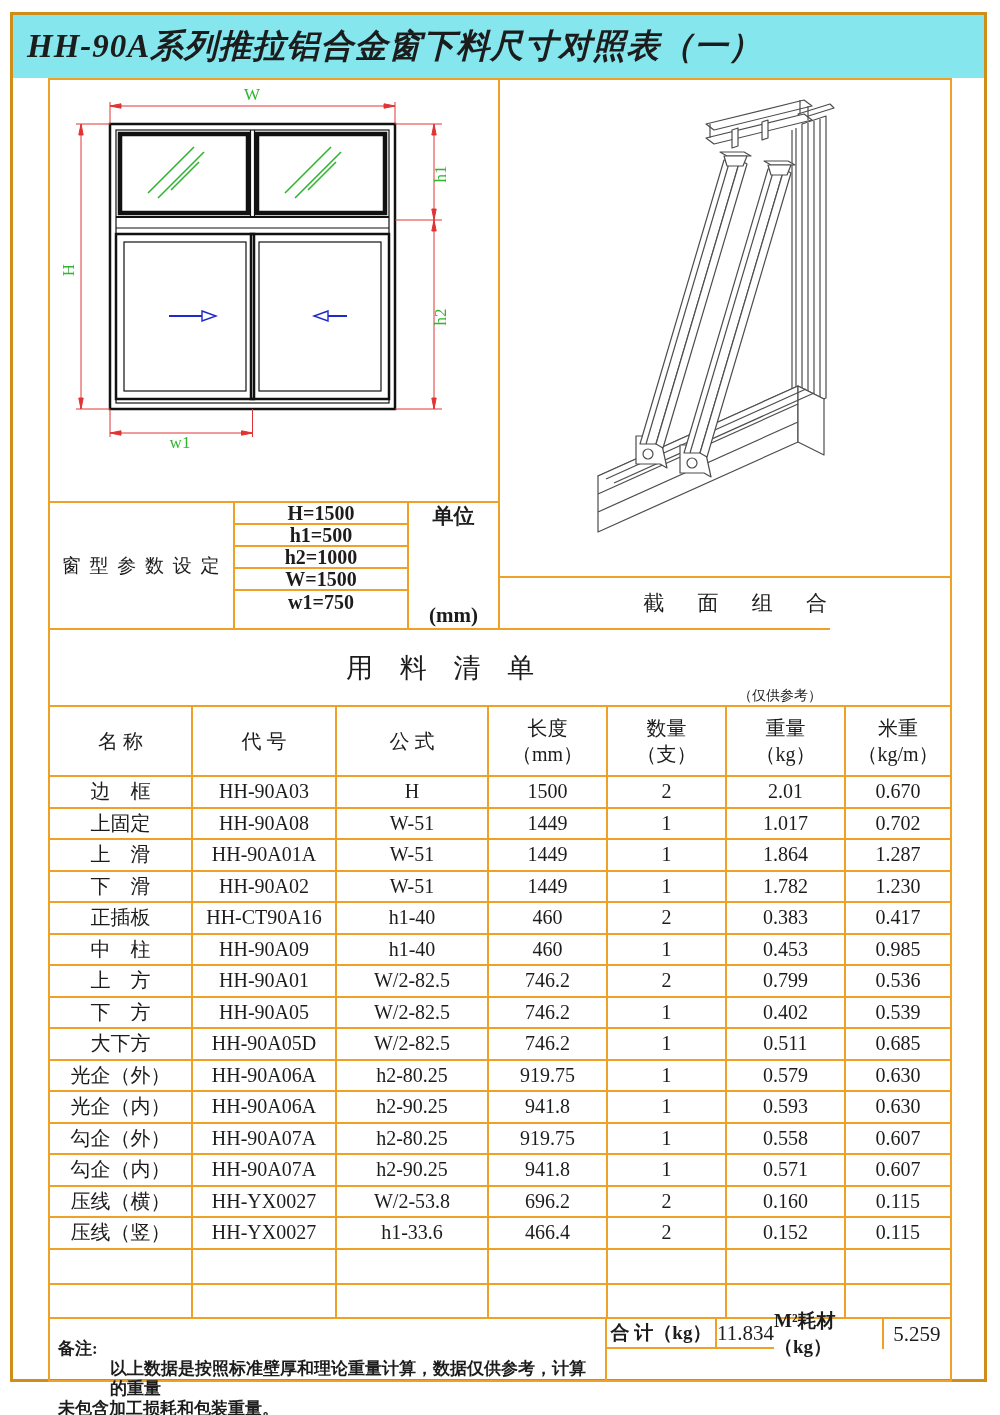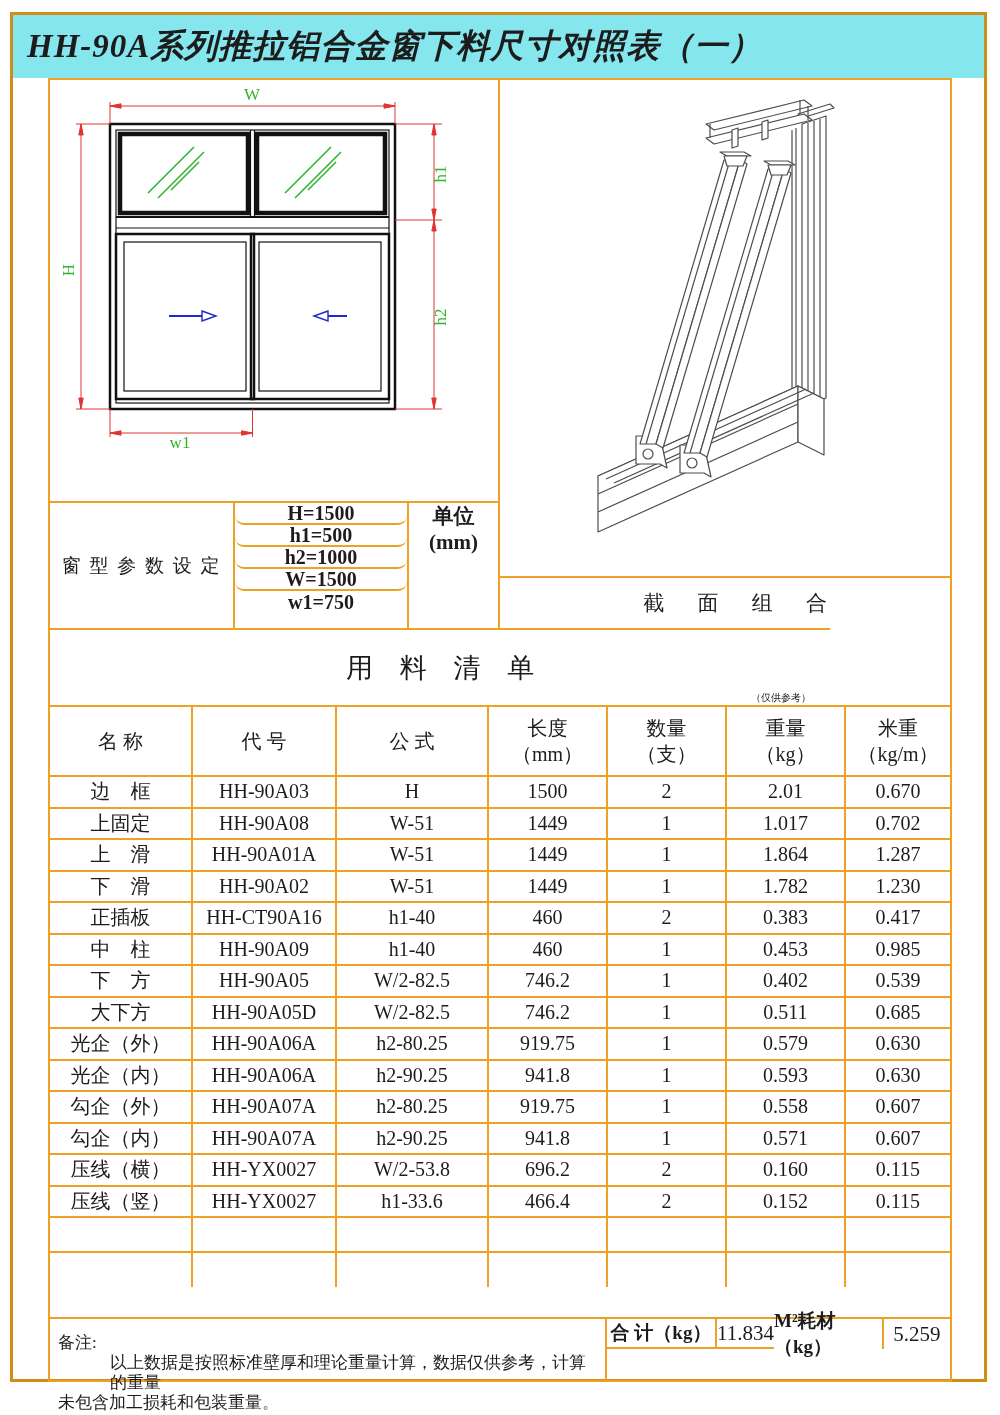--- a/index.html
+++ b/index.html
@@ -18,38 +18,38 @@
   .titlebar{position:absolute;left:10px;top:12px;width:977px;height:66px;background:var(--cyan);border:3px solid var(--outer);border-bottom:none;display:flex;align-items:center;font-style:italic;}
   .titlebar h1{font-size:33px;font-weight:bold;padding-left:14px;letter-spacing:1px;white-space:nowrap;}
   .content{position:absolute;left:48px;top:78px;width:904px;height:1304px;border:2px solid var(--line);}
   
   .sec-window{position:absolute;left:0;top:0;width:450px;height:423px;border-right:2px solid var(--line);border-bottom:2px solid var(--line);}
   .sec-xsec{position:absolute;left:450px;top:0;width:450px;height:498px;border-bottom:2px solid var(--line);}
   .sec-xsec-label{position:absolute;left:450px;top:498px;width:450px;height:50px;display:flex;align-items:center;justify-content:center;font-size:21px;letter-spacing:14px;text-indent:14px;padding-left:20px;}
   .sec-params{position:absolute;left:0;top:423px;width:450px;height:125px;border-right:2px solid var(--line);display:flex;}
   .param-caption{width:185px;border-right:2px solid var(--line);display:flex;align-items:center;justify-content:center;font-size:19px;letter-spacing:2px;}
   .param-values{width:174px;border-right:2px solid var(--line);display:flex;flex-direction:column;}
-  .param-row{height:22px;border-bottom:2px solid var(--line);display:flex;align-items:center;justify-content:center;font-size:20px;font-weight:bold;font-family:"Liberation Serif","DejaVu Serif",serif;border-radius:9px;}
+  .param-row{height:22px;border-bottom:2px solid var(--line);display:flex;align-items:center;justify-content:center;font-size:20px;font-weight:bold;font-family:"Liberation Serif","DejaVu Serif",serif;}
   .param-row:last-child{border-bottom:none;}
-  .param-unit{flex:1;display:flex;flex-direction:column;align-items:center;justify-content:flex-start;font-size:21px;font-weight:bold;line-height:26px;}
+  .param-unit{flex:1;display:flex;flex-direction:column;align-items:center;justify-content:space-between;font-size:21px;font-weight:bold;line-height:26px;}
   .sec-listtitle{position:absolute;left:0;top:548px;width:780px;height:77px;border-top:2px solid var(--line);display:flex;align-items:center;justify-content:center;}
   .sec-listtitle .big{font-size:27px;letter-spacing:10px;text-indent:10px;}
-  .sec-listtitle .ref{position:absolute;right:19px;bottom:0;font-size:10px;}
+  .sec-listtitle .ref{position:absolute;right:8px;bottom:0;font-size:14px;}
   .sec-table{position:absolute;left:0;top:625px;width:900px;}
   table{width:900px;table-layout:fixed;border-collapse:collapse;}
   th,td{border:2px solid var(--line);text-align:center;vertical-align:middle;font-weight:normal;font-size:20px;padding:0;overflow:hidden;white-space:nowrap;}
   tr>*:first-child{border-left:none;}
   tr>*:last-child{border-right:none;}
   thead tr{height:70px;}
   tbody.data tr{height:31.5px;border-radius:6px;}
   tbody.blank tr{height:35px;}
   tbody.blank td{border-bottom:none;}
   th .hl{display:block;line-height:26px;}
   .sec-footer{position:absolute;left:0;top:1237px;width:900px;height:63px;border-top:2px solid var(--line);display:flex;}
-  .note-cell{width:557px;border-right:2px solid var(--line);padding:14px 8px;font-size:17px;line-height:20px;}
+  .note-cell{width:557px;border-right:2px solid var(--line);padding:20px 8px;font-size:17px;line-height:20px;font-weight:bold;}
   .note-cell .indent{padding-left:52px;}
   .totals{flex:1;display:flex;flex-direction:row;}
   .t-row{display:flex;height:30px;border-bottom:2px solid var(--line);}
   .t-row:last-child{border-bottom:none;flex:1;}
   .t-label{width:110px;border-right:2px solid var(--line);display:flex;align-items:center;justify-content:center;font-size:19px;font-weight:bold;}
   .t-value{flex:1;display:flex;align-items:center;justify-content:center;font-size:21px;text-align:right;}
   svg{display:block;}
   svg text{font-family:"Liberation Serif","DejaVu Serif",serif;}
 </style>
 </head>
@@ -314,20 +314,29 @@
             <tr>
               <td>中　柱</td>
               <td>HH-90A09</td>
               <td>h1-40</td>
               <td>460</td>
               <td>1</td>
               <td>0.453</td>
               <td>0.985</td>
             </tr>
 
+            <tr>
+              <td>上　方</td>
+              <td>HH-90A01</td>
+              <td>W/2-82.5</td>
+              <td>746.2</td>
+              <td>2</td>
+              <td>0.799</td>
+              <td>0.536</td>
+            </tr>
 
             <tr>
               <td>下　方</td>
               <td>HH-90A05</td>
               <td>W/2-82.5</td>
               <td>746.2</td>
               <td>1</td>
               <td>0.402</td>
               <td>0.539</td>
             </tr>

